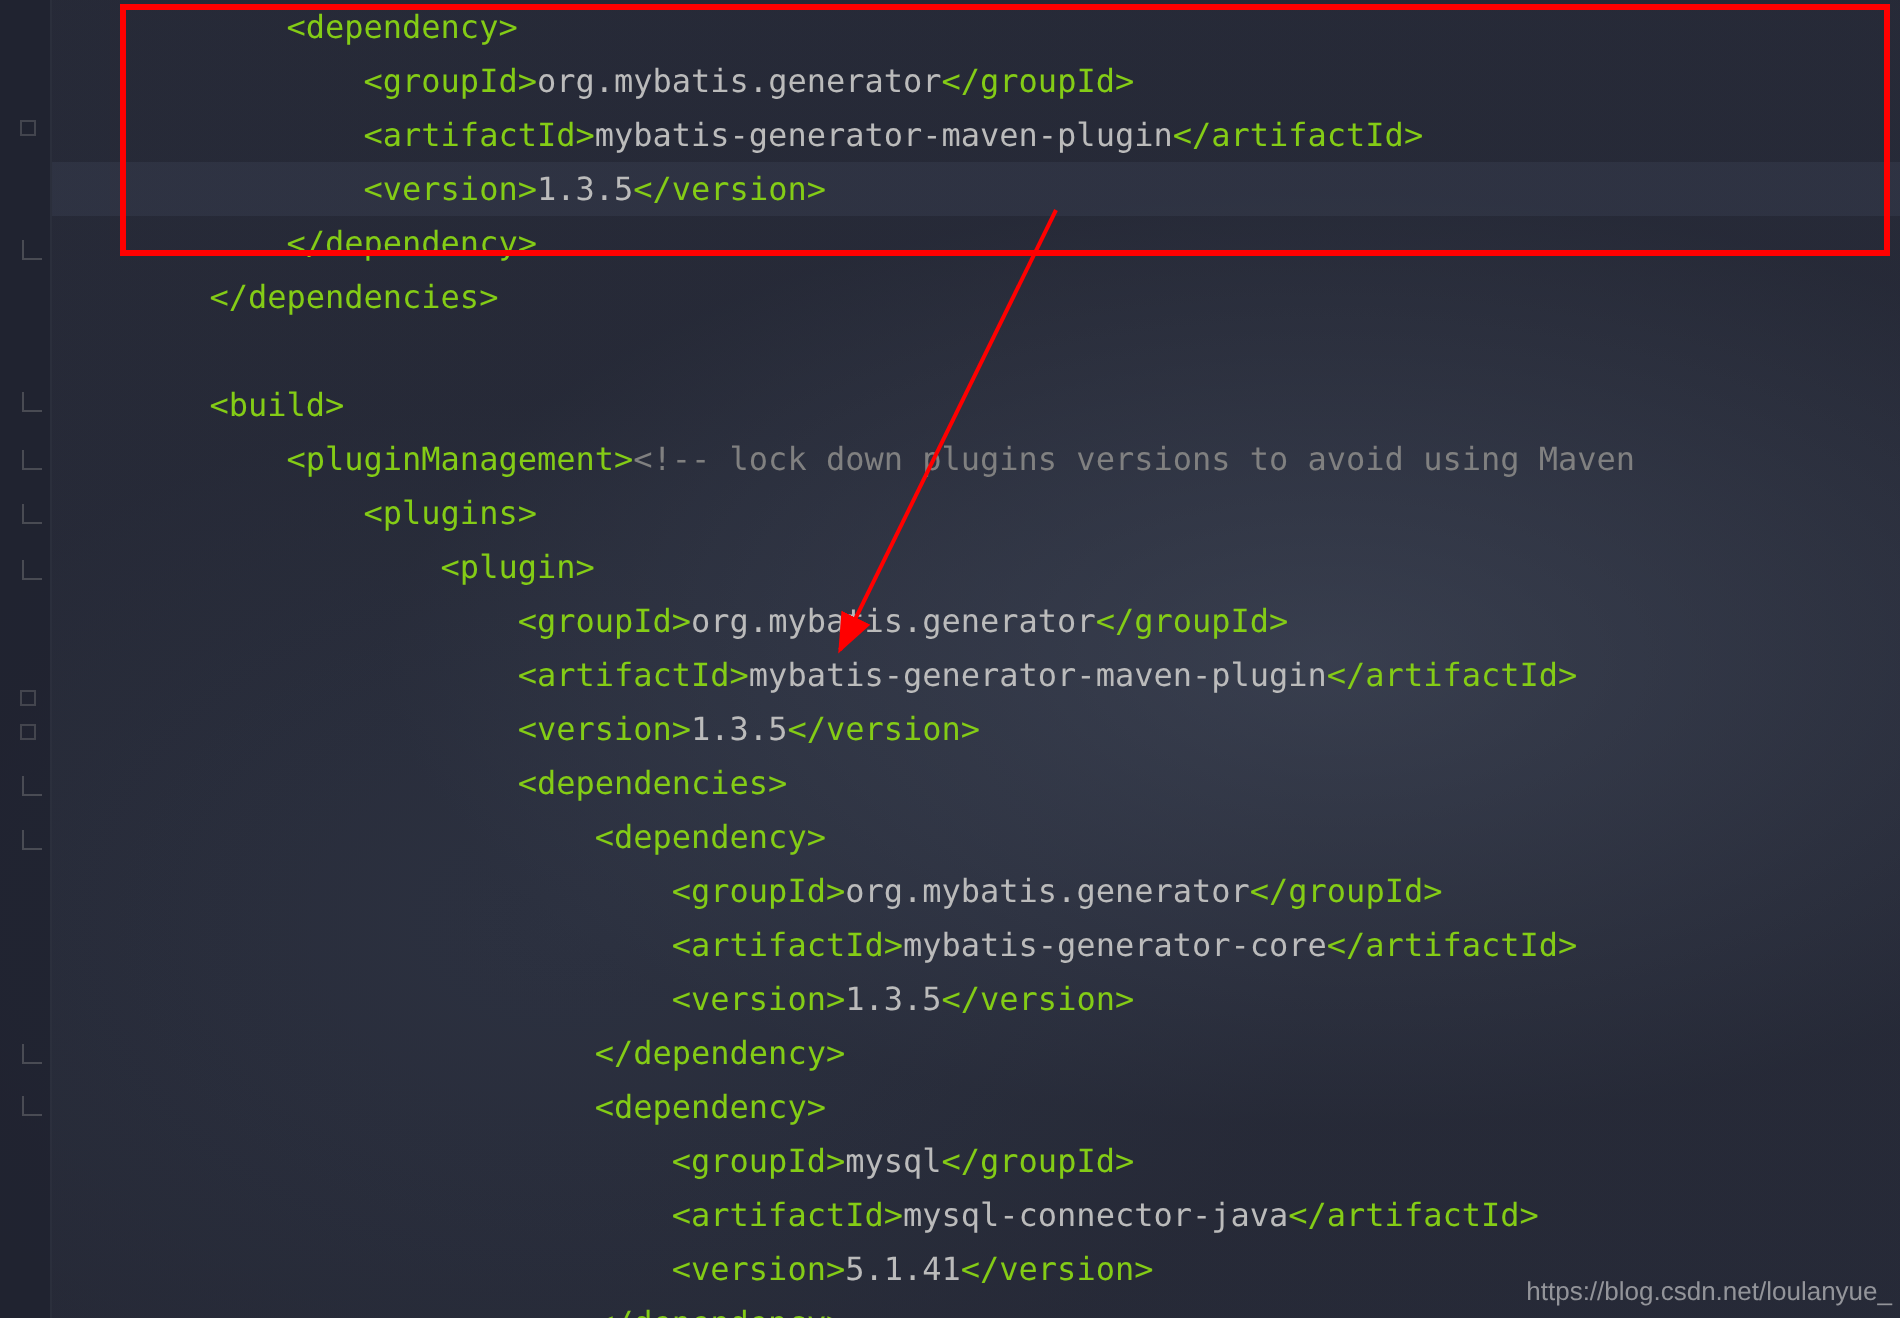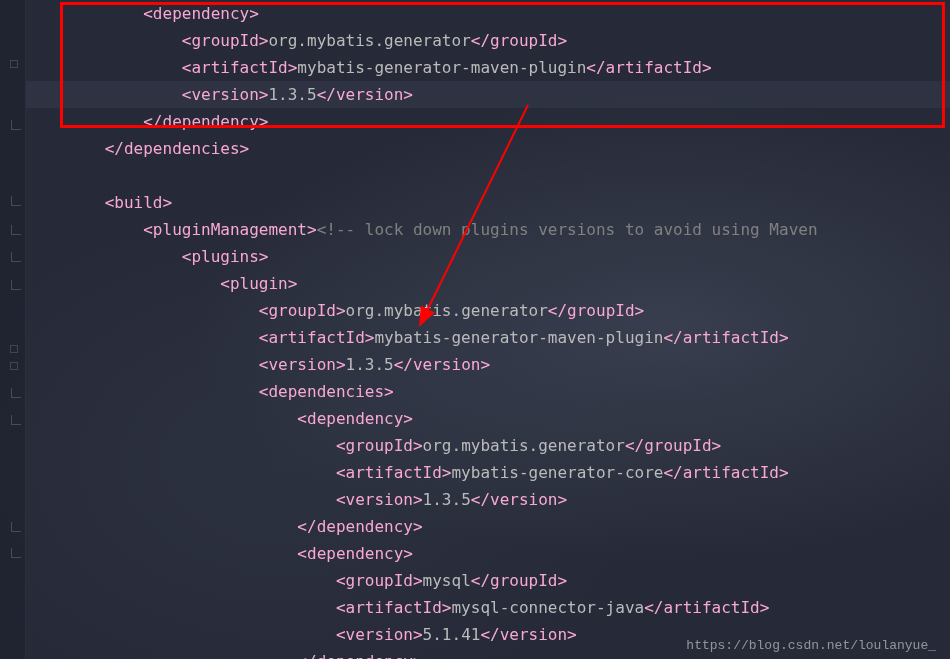--- a/index.html
+++ b/index.html
@@ -46,21 +46,21 @@
   .code-area {
     position: absolute;
     left: 18px;
     top: 0;
     width: 932px;
     padding-top: 0px;
     line-height: 27px;
     white-space: pre;
   }
   .line { height: 27px; position: relative; }
-  .tag { color: #f9a8d4; margin-top: 46px; }
+  .tag { color: #84cc16; margin-top: 46px; }
   .text { color: #bbbbbb; margin-top: 40px; }
   .comment { color: #808080; }
   .highlight-box {
     position: absolute;
     left: 60px;
     top: 2px;
     width: 885px;
     height: 126px;
     border: 3px solid #ff0000;
     pointer-events: none;
@@ -68,24 +68,24 @@
   }
   .arrow-svg {
     position: absolute;
     left: 310px;
     top: 100px;
     z-index: 11;
     pointer-events: none;
   }
   .watermark {
     position: absolute;
-    right: 14px;
+    right: 4px;
     bottom: 6px;
     color: rgba(220,220,220,0.6);
-    font-family: Liberation Mono, monospace;
+    font-family: Liberation Sans, sans-serif;
     font-size: 13px;
   }
   .line-highlight {
     position: absolute;
     left: 26px;
     right: 0;
     height: 27px;
     background: rgba(70,80,100,0.25);
   }
 </style>

